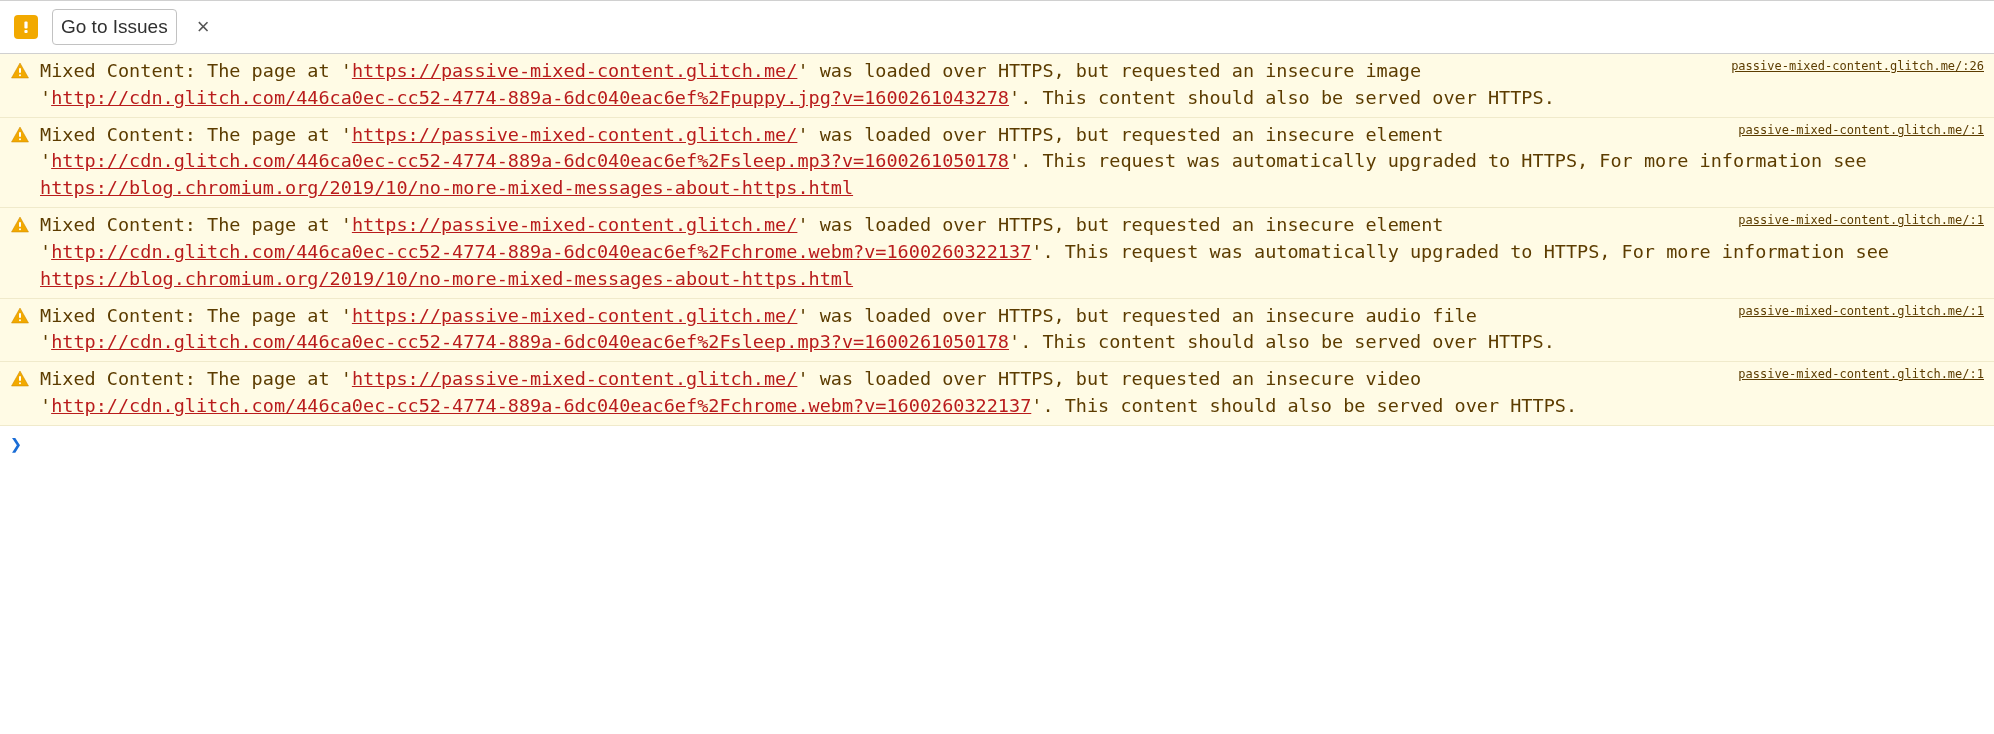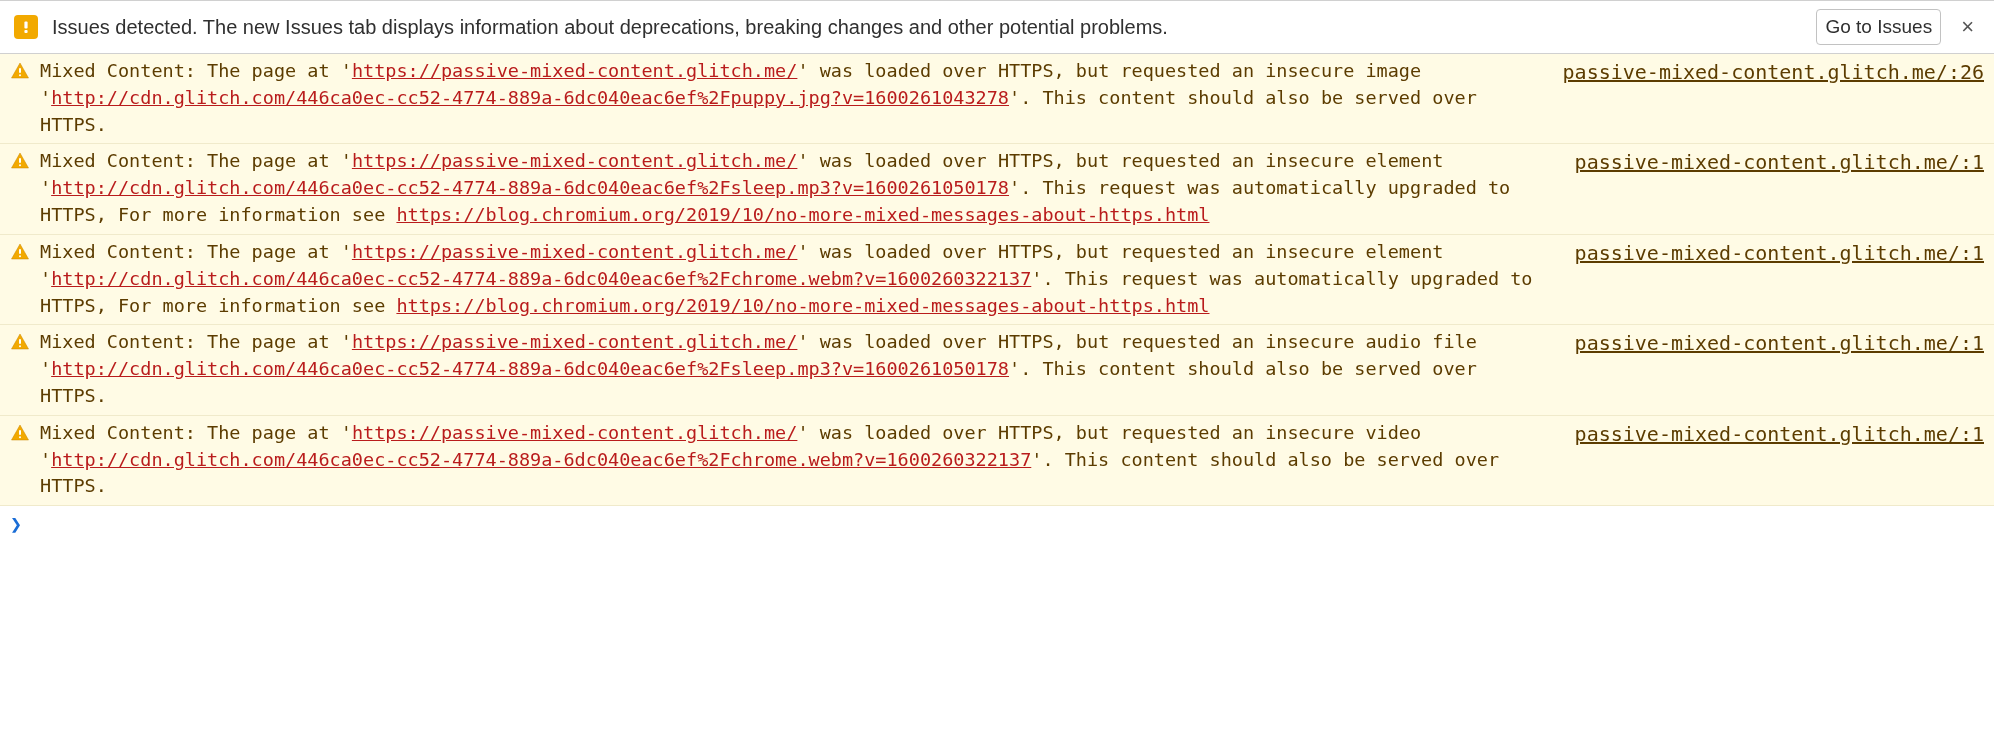--- a/index.html
+++ b/index.html
@@ -82,21 +82,21 @@
     white-space: normal;
   }
   .wmsg .lnk {
     text-decoration: underline;
     color: #b91c1c;
     cursor: pointer;
   }
   .wsrc {
     float: right;
     font-family: Consolas, "Menlo", monospace;
-    font-size: 20px;
+    font-size: 12px;
     text-decoration: underline;
     color: #5c3c00;
     margin-left: 30px;
     white-space: nowrap;
     cursor: pointer;
   }
 
   
   .prompt {
     padding: 6px 10px;
@@ -110,21 +110,20 @@
 
 <div class="panel">
 
   <div class="issues-bar">
     <div class="issue-badge">
       <svg width="16" height="16" viewBox="0 0 16 16">
         <rect x="6.4" y="2.5" width="3.2" height="7" rx="1" fill="#fff"></rect>
         <rect x="6.4" y="11" width="3.2" height="3" rx="1" fill="#fff"></rect>
       </svg>
     </div>
-    <div class="issues-text">Issues detected. The new Issues tab displays information about deprecations, breaking changes and other potential problems.</div>
     <button class="go-issues-btn">Go to Issues</button>
     <span class="close-x">×</span>
   </div>
 
   <div class="warnings" id="warnings">
       <div class="wrow">
         <div class="wicon">
           <svg width="20" height="20" viewBox="0 0 20 20">
   <path d="M10 2 L18.5 17 L1.5 17 Z" fill="#f2a900" stroke="#c98700" stroke-width="0.5"></path>
   <rect x="9" y="7" width="2" height="5" rx="1" fill="#fff"></rect>

